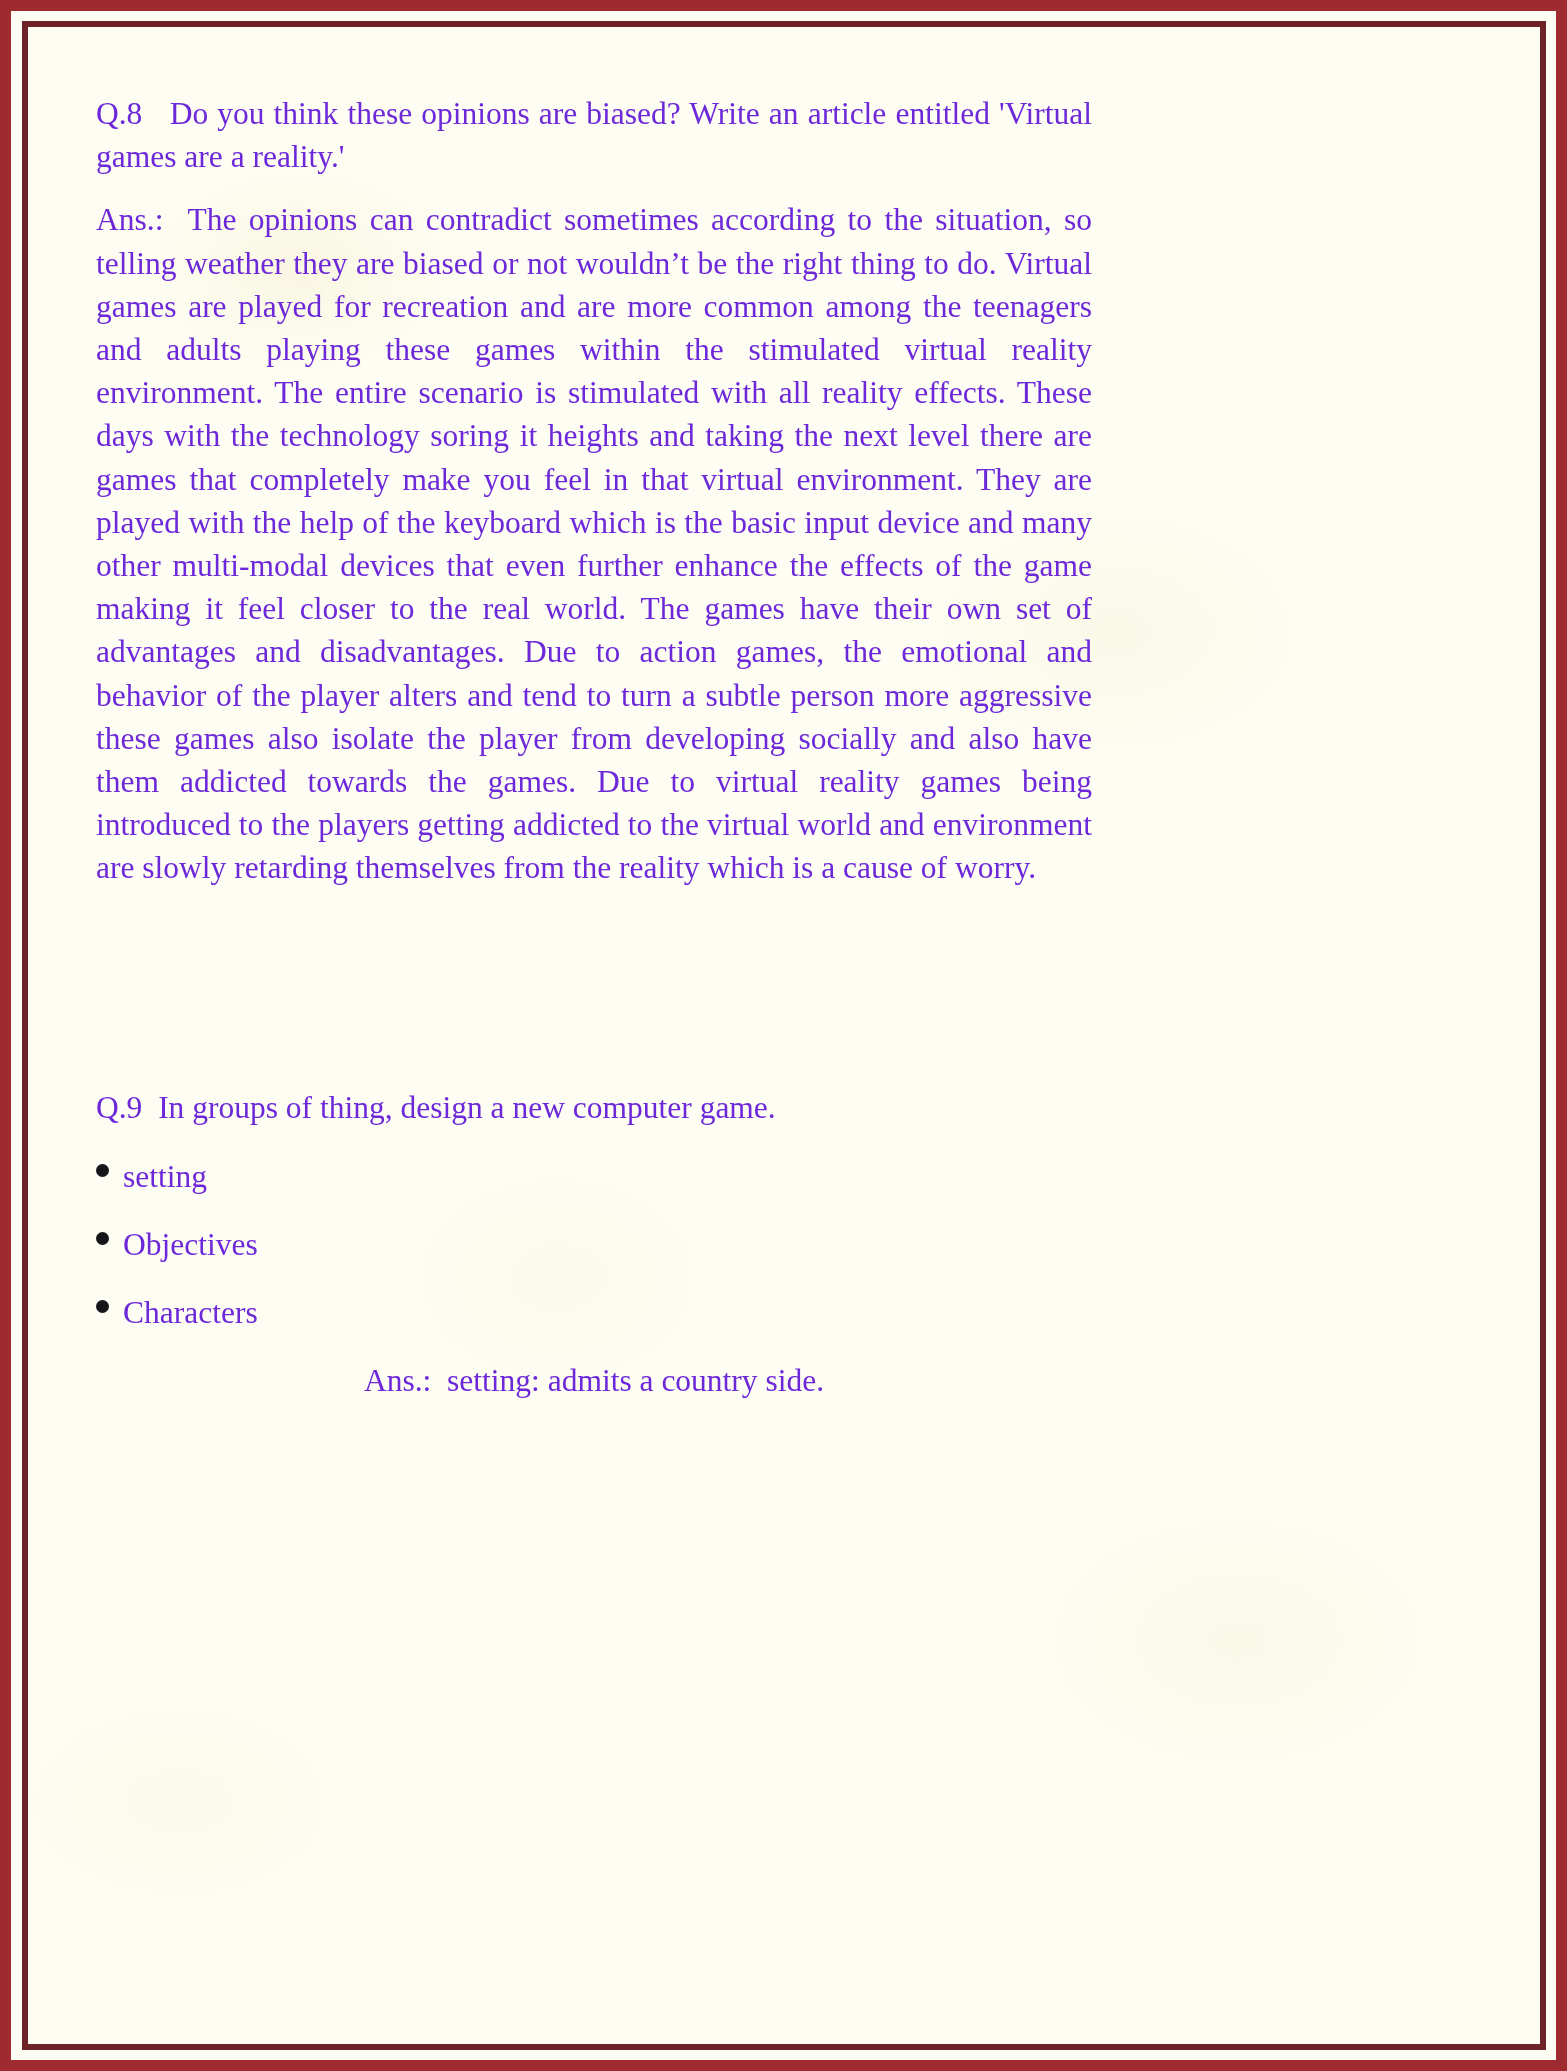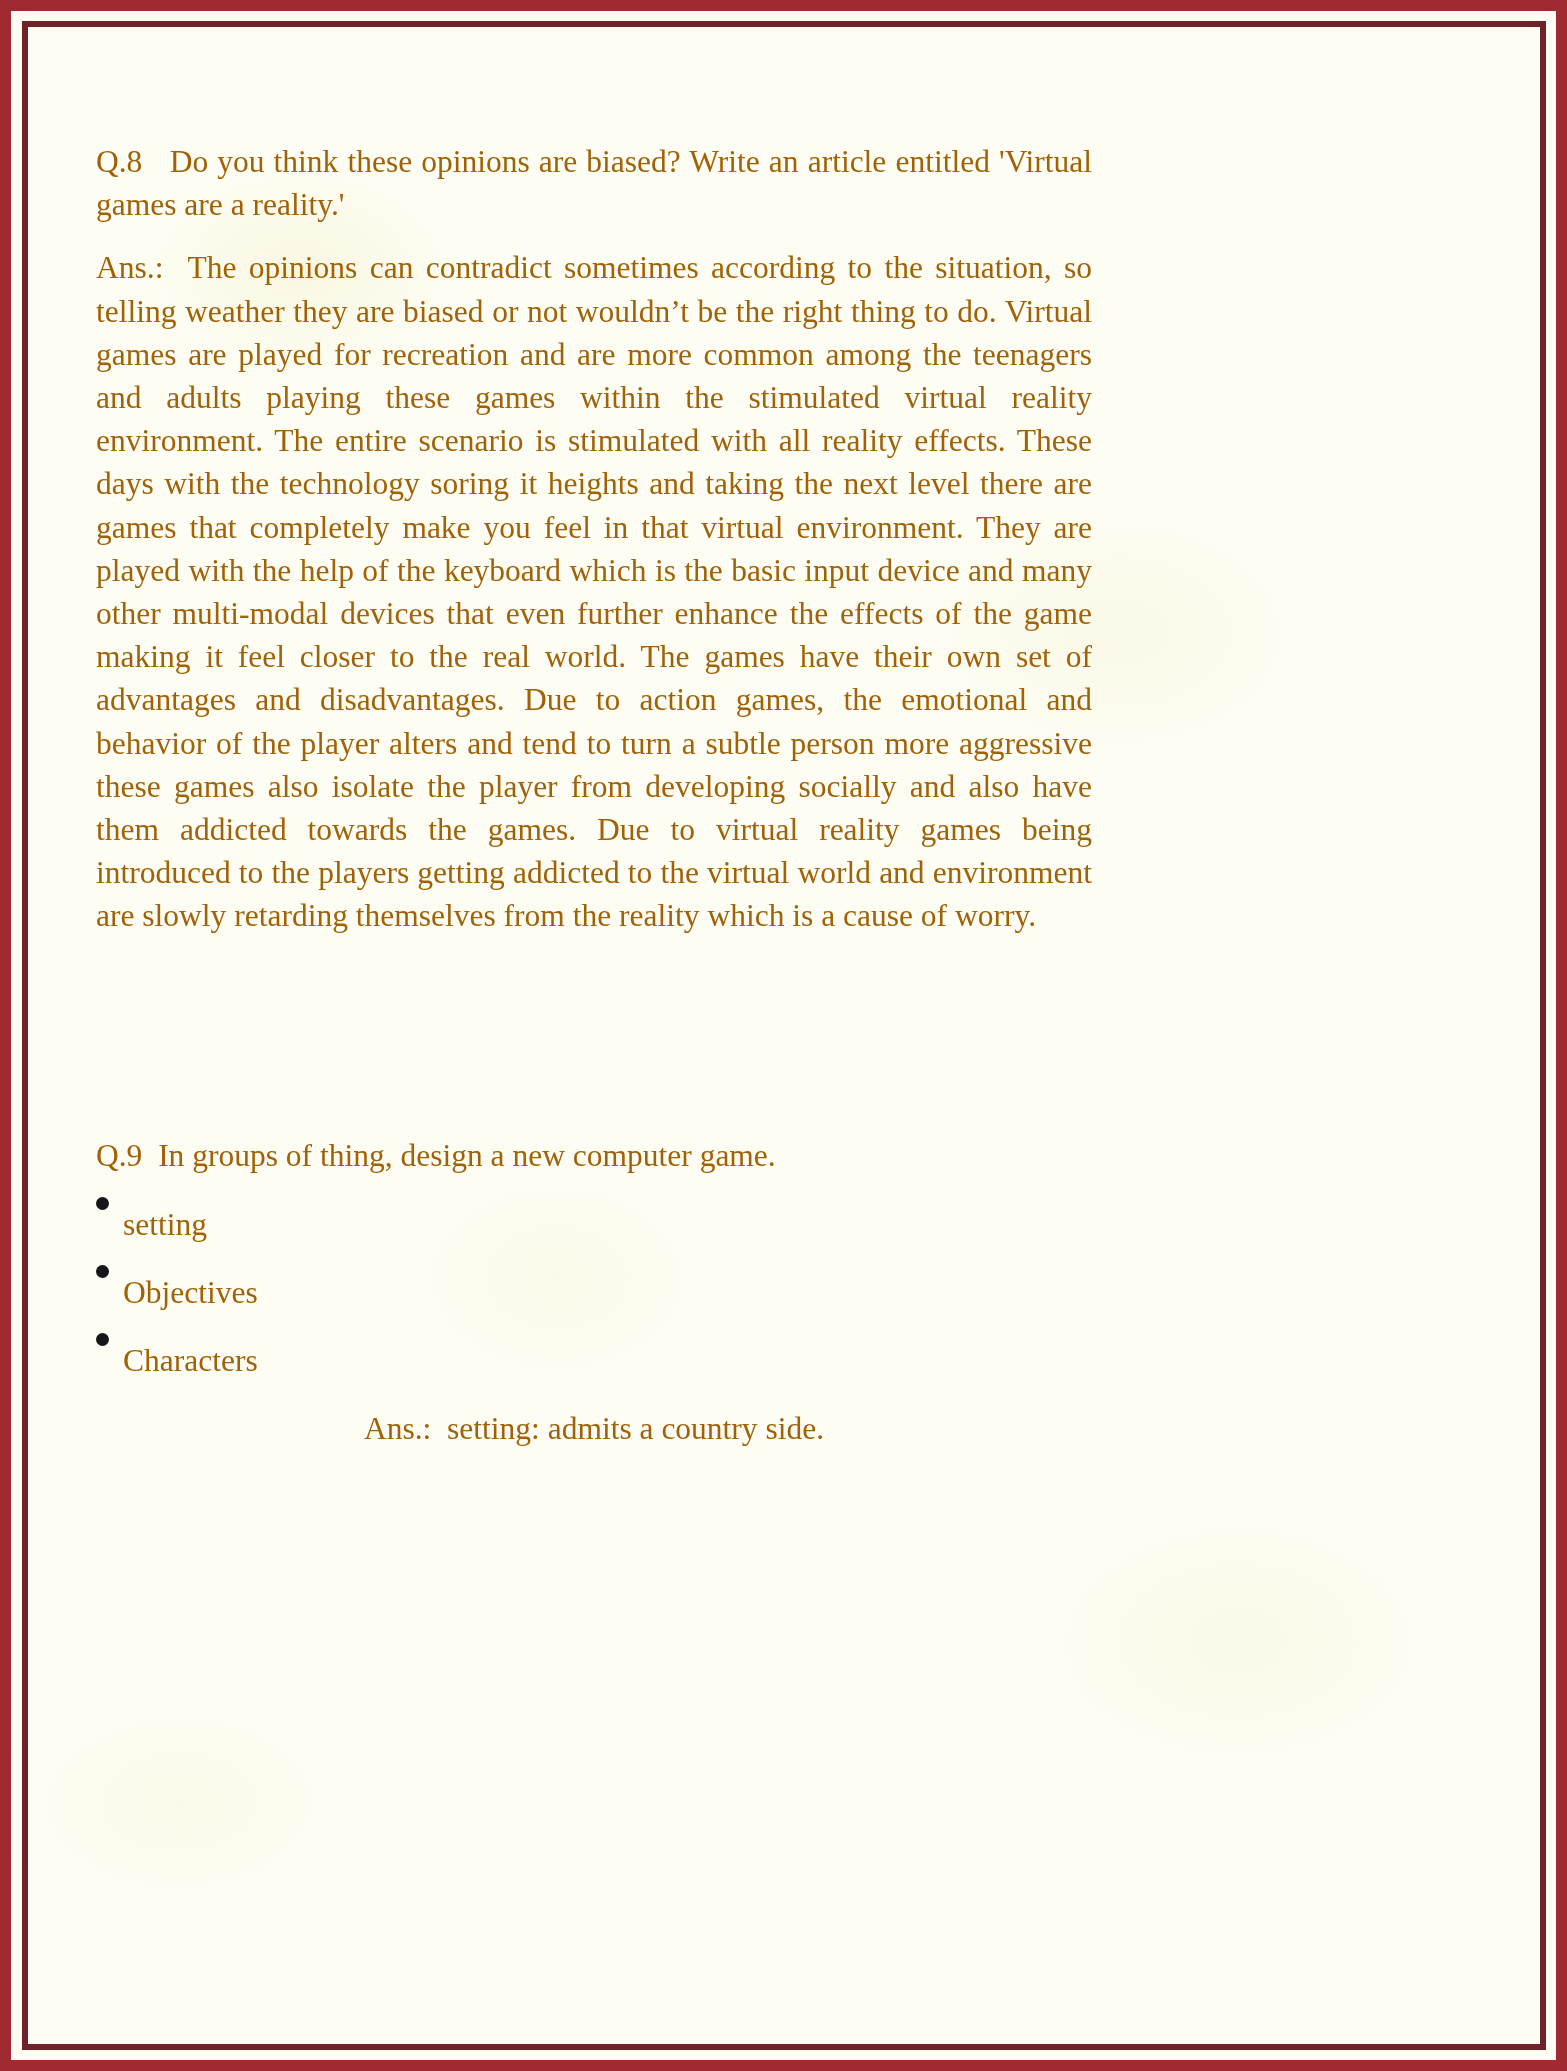--- a/index.html
+++ b/index.html
@@ -62,22 +62,21 @@
       radial-gradient(ellipse 320px 210px at 80% 80%, rgba(245,242,212,0.35), rgba(255,255,255,0) 72%),
       radial-gradient(ellipse 280px 180px at 10% 88%, rgba(246,243,214,0.30), rgba(255,255,255,0) 70%);
     pointer-events: none;
   }
 
   #content {
     position: absolute;
     left: 68px;
     top: 65px;
     width: 996px;
-    color: #a16207;
-    margin-top: 48px;
+    color: #6d28d9;
   }
 
   .block {
     font-size: 31.5px;
     line-height: 43.2px;
     text-align: justify;
     text-justify: inter-word;
     -webkit-hyphens: none;
     hyphens: none;
     margin: 0;
@@ -115,21 +114,21 @@
     list-style: none;
     margin: 0;
     padding: 0;
   }
 
   .bullet-item {
     font-size: 31.5px;
     line-height: 43.2px;
     margin: 0 0 25px 0;
     display: flex;
-    align-items: flex-start;
+    align-items: center;
   }
 
   .bullet-dot {
     display: inline-block;
     width: 13px;
     height: 13px;
     border-radius: 50%;
     background: #16161a;
     margin-right: 14px;
     position: relative;

